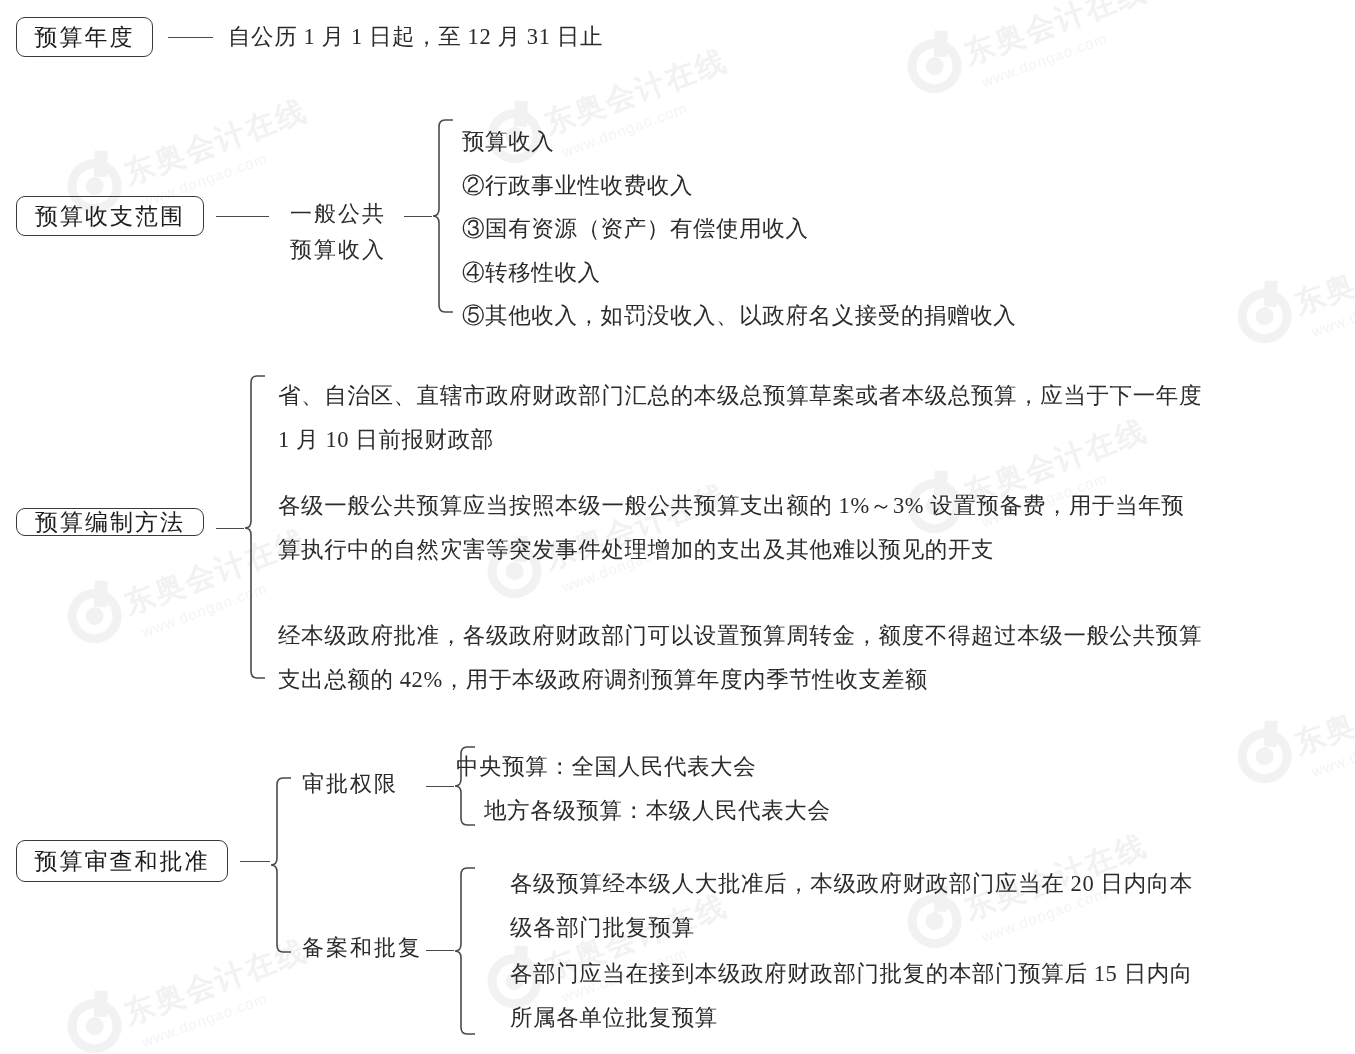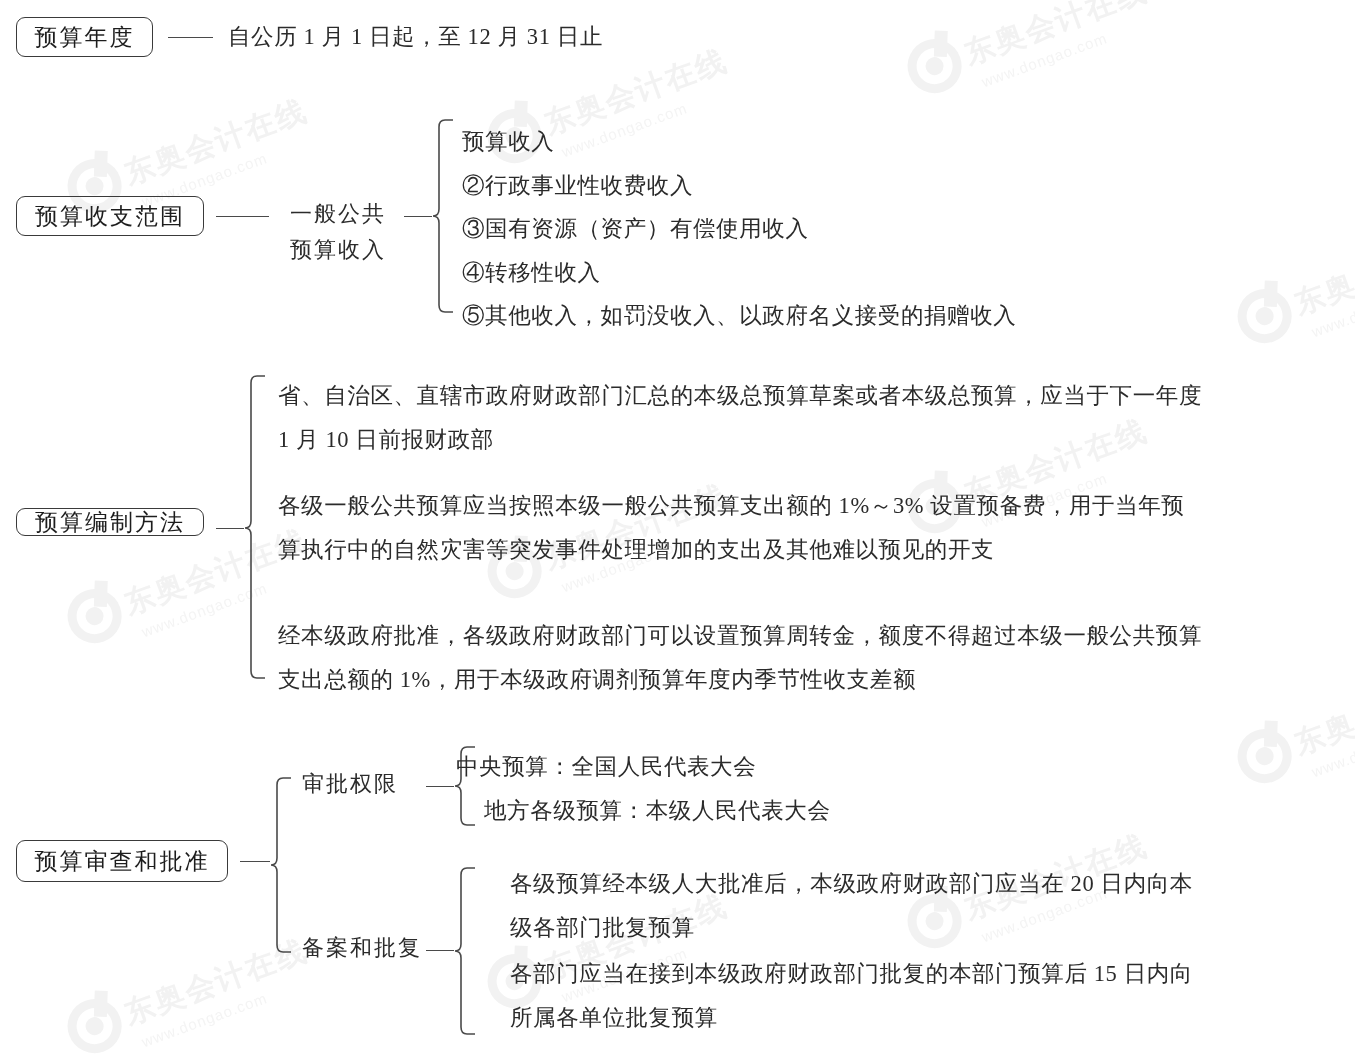--- a/index.html
+++ b/index.html
@@ -214,21 +214,21 @@
     <span>预算编制方法</span>
   </div>
   <div class="hline" style="left:216px; top:528px; width:28px;"></div>
 
   <svg class="bracket" style="left:244px; top:374px; width:22px; height:306px;" viewBox="0 0 22 306">
     <path d="M 21 2 L 13 2 Q 7 2 7 9 L 7 147 Q 7 154 1 154 Q 7 154 7 161 L 7 297 Q 7 304 13 304 L 21 304"></path>
   </svg>
 
   <div class="txt wrap" style="left:278px; top:374px; width:925px;">省、自治区、直辖市政府财政部门汇总的本级总预算草案或者本级总预算，应当于下一年度 1 月 10 日前报财政部</div>
   <div class="txt wrap" style="left:278px; top:484px; width:925px;">各级一般公共预算应当按照本级一般公共预算支出额的 1%～3% 设置预备费，用于当年预算执行中的自然灾害等突发事件处理增加的支出及其他难以预见的开支</div>
-  <div class="txt wrap" style="left:278px; top:614px; width:925px;">经本级政府批准，各级政府财政部门可以设置预算周转金，额度不得超过本级一般公共预算支出总额的 1%，用于本级政府调剂预算年度内季节性收支差额</div>
+  <div class="txt wrap" style="left:278px; top:614px; width:925px;">经本级政府批准，各级政府财政部门可以设置预算周转金，额度不得超过本级一般公共预算支出总额的 42%，用于本级政府调剂预算年度内季节性收支差额</div>
 
   <div class="node-box" style="left:16px; top:840px; width:212px; height:42px;">
     <span>预算审查和批准</span>
   </div>
   <div class="hline" style="left:240px; top:861px; width:30px;"></div>
 
   <svg class="bracket" style="left:270px; top:776px; width:22px; height:178px;" viewBox="0 0 22 178">
     <path d="M 21 2 L 13 2 Q 7 2 7 9 L 7 82 Q 7 89 1 89 Q 7 89 7 96 L 7 169 Q 7 176 13 176 L 21 176"></path>
   </svg>
 

